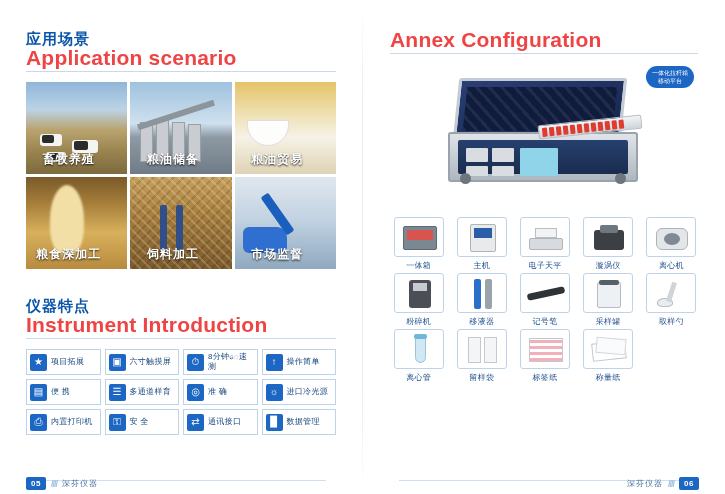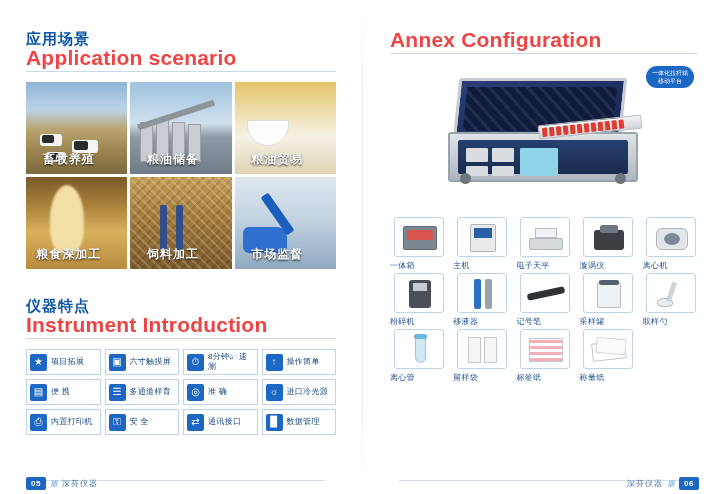--- a/index.html
+++ b/index.html
@@ -154,21 +154,21 @@
   .case .rack i { display:block; width: 5px; height: 9px; background:#e03b2f; border-radius:1px; }
   .case .wheel { position:absolute; width:11px; height:11px; border-radius:50%; background:#6d757e; bottom:-4px; }
 
   
   .acc-grid {
     display: grid;
     grid-template-columns: repeat(5, 1fr);
     grid-row-gap: 2px; grid-column-gap: 6px;
     width: 310px; margin-top: 8px;
   }
-  .acc { }
+  .acc { text-align: center; }
   .acc .box {
     width: 50px; height: 40px; margin: 0 auto;
     border: 1px solid #bcd3ea; border-radius: 3px;
     background: #fff; position: relative; overflow: hidden;
   }
   .acc .lbl {
     font-size: 8px; color: #1d4f8f; margin-top: 3px; line-height: 11px;
     letter-spacing: .3px;
   }
   

